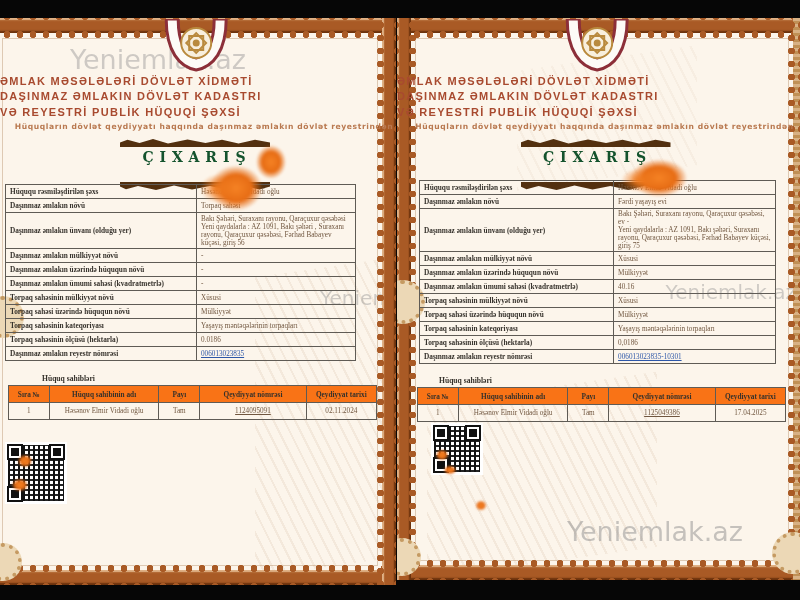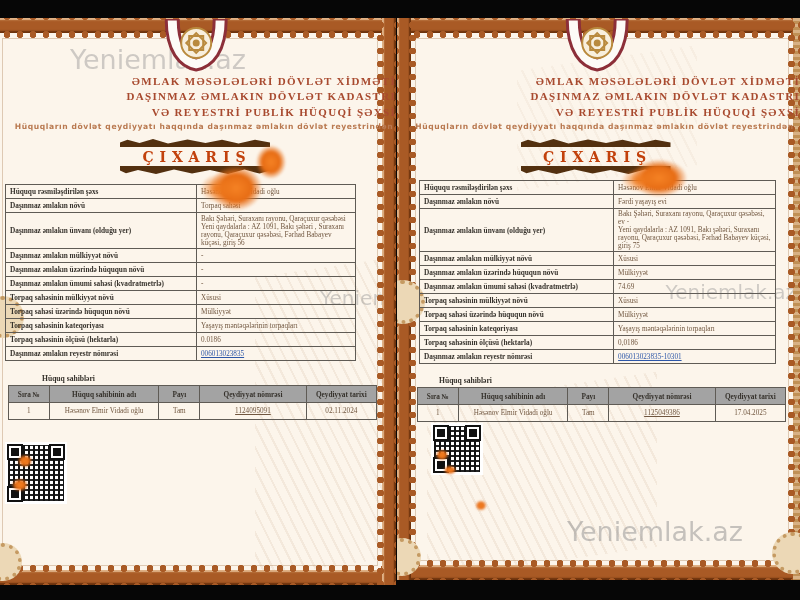--- a/index.html
+++ b/index.html
@@ -24,43 +24,43 @@
     background:radial-gradient(circle 3.5px at 50% 7px, #a95a25 95%, rgba(0,0,0,0) 100%);background-size:7px 13px;}
   .band.v::before{left:-5px}.band.v::after{right:-5px}
   .band.vright{right:0}.band.vleft{left:0}
   .band.vthin{width:7px;background:repeating-linear-gradient(180deg,#d8b184 0 3px,#c09055 3px 6px);box-shadow:none;}
   .innerline{position:absolute;border:1px solid rgba(165,120,75,.35);z-index:2;pointer-events:none;}
 
   .knot{position:absolute;border-radius:50%;border:4px dotted #c59a62;background:#ecd8b6;z-index:4;}
 
   
   .emblem{position:absolute;top:1px;left:50%;transform:translateX(-52%);z-index:5;}
-  .org{position:absolute;left:0;right:0;text-align:right;z-index:5;
-    font-family:Liberation Serif, serif;font-weight:bold;
+  .org{position:absolute;left:0;right:0;text-align:left;z-index:5;
+    font-family:Liberation Sans, sans-serif;font-weight:bold;
     color:#a84a2f;font-size:11px;letter-spacing:1.3px;line-height:1.4;}
   .sub{position:absolute;left:12px;right:0;text-align:center;z-index:5;
     font-family:"DejaVu Sans","Liberation Sans",sans-serif;font-weight:bold;
     color:#b97950;font-size:7.6px;letter-spacing:.6px;}
   .banner{position:absolute;left:50%;transform:translateX(-52%);width:150px;text-align:center;z-index:5;}
   .banner .bar{height:8px;background:#53300f;}
   .banner .bar.t{clip-path:polygon(0 45%,5% 10%,13% 50%,22% 0,32% 55%,45% 5%,57% 50%,68% 8%,79% 55%,90% 10%,100% 45%,100% 100%,0 100%);}
   .banner .bar.b{clip-path:polygon(0 0,100% 0,100% 55%,93% 95%,83% 45%,72% 100%,60% 50%,48% 95%,36% 45%,24% 100%,12% 50%,4% 90%,0 55%);}
-  .banner .ttl{font-family:"DejaVu Serif","Liberation Serif",serif;font-weight:bold;color:#c2410c;
-    font-size:14px;letter-spacing:6px;padding:2px 0 1px 4px;}
+  .banner .ttl{font-family:"DejaVu Serif","Liberation Serif",serif;font-weight:bold;color:#14532d;
+    font-size:14px;letter-spacing:6px;padding:2px 0 17px 4px;}
 
   
   table{border-collapse:collapse;position:absolute;z-index:5;table-layout:fixed;}
   td,th{border:1px solid #5f5b55;padding:1px 4px;vertical-align:middle;overflow:hidden;}
   .lbl{font-weight:bold;font-size:7.3px;color:#35312b;width:52%;margin-top:24px;}
   .val{font-size:7.2px;color:#70563f;white-space:pre-line;}
   .maintab tr{height:14px;}
   .maintab tr.tall{height:36px;}
   .link{color:#2d57a8;text-decoration:underline;cursor:pointer;margin-left:19px;}
   .ownttl{position:absolute;width:140px;text-align:left;font-weight:bold;font-size:7.6px;color:#35312b;z-index:5;}
-  .owntab th{font-weight:bold;font-size:7.3px;color:#35312b;height:14px;background:#a3a3a3;}
+  .owntab th{font-weight:bold;font-size:7.3px;color:#35312b;height:14px;background:#f97316;}
   .owntab td{font-size:7.2px;color:#70563f;text-align:center;height:14px;}
 
   
   .qr{position:absolute;background:#fff;z-index:5;}
   .qr .noise{position:absolute;inset:3px;
     background:repeating-linear-gradient(0deg, rgba(17,17,17,.92) 0 2px, transparent 2px 5px),
                repeating-linear-gradient(90deg,#111 0 2px,#fff 2px 5px);}
   .qr .f{position:absolute;width:12px;height:12px;border:2px solid #111;background:#fff;}
   .qr .f::after{content:"";position:absolute;inset:2px;background:#111;}
   .qr .f.tl{top:2px;left:2px}.qr .f.tr{top:2px;right:2px}.qr .f.bl{bottom:2px;left:2px}
@@ -250,21 +250,21 @@
       <tr>
             <td class="lbl">Daşınmaz əmlakın mülkiyyət növü</td>
             <td class="val">Xüsusi</td>
           </tr>
       <tr>
             <td class="lbl">Daşınmaz əmlakın üzərində hüququn növü</td>
             <td class="val">Mülkiyyət</td>
           </tr>
       <tr>
             <td class="lbl">Daşınmaz əmlakın ümumi sahəsi (kvadratmetrlə)</td>
-            <td class="val">74.69</td>
+            <td class="val">40.16</td>
           </tr>
       <tr>
             <td class="lbl">Torpaq sahəsinin mülkiyyət növü</td>
             <td class="val">Xüsusi</td>
           </tr>
       <tr>
             <td class="lbl">Torpaq sahəsi üzərində hüququn növü</td>
             <td class="val">Mülkiyyət</td>
           </tr>
       <tr>

